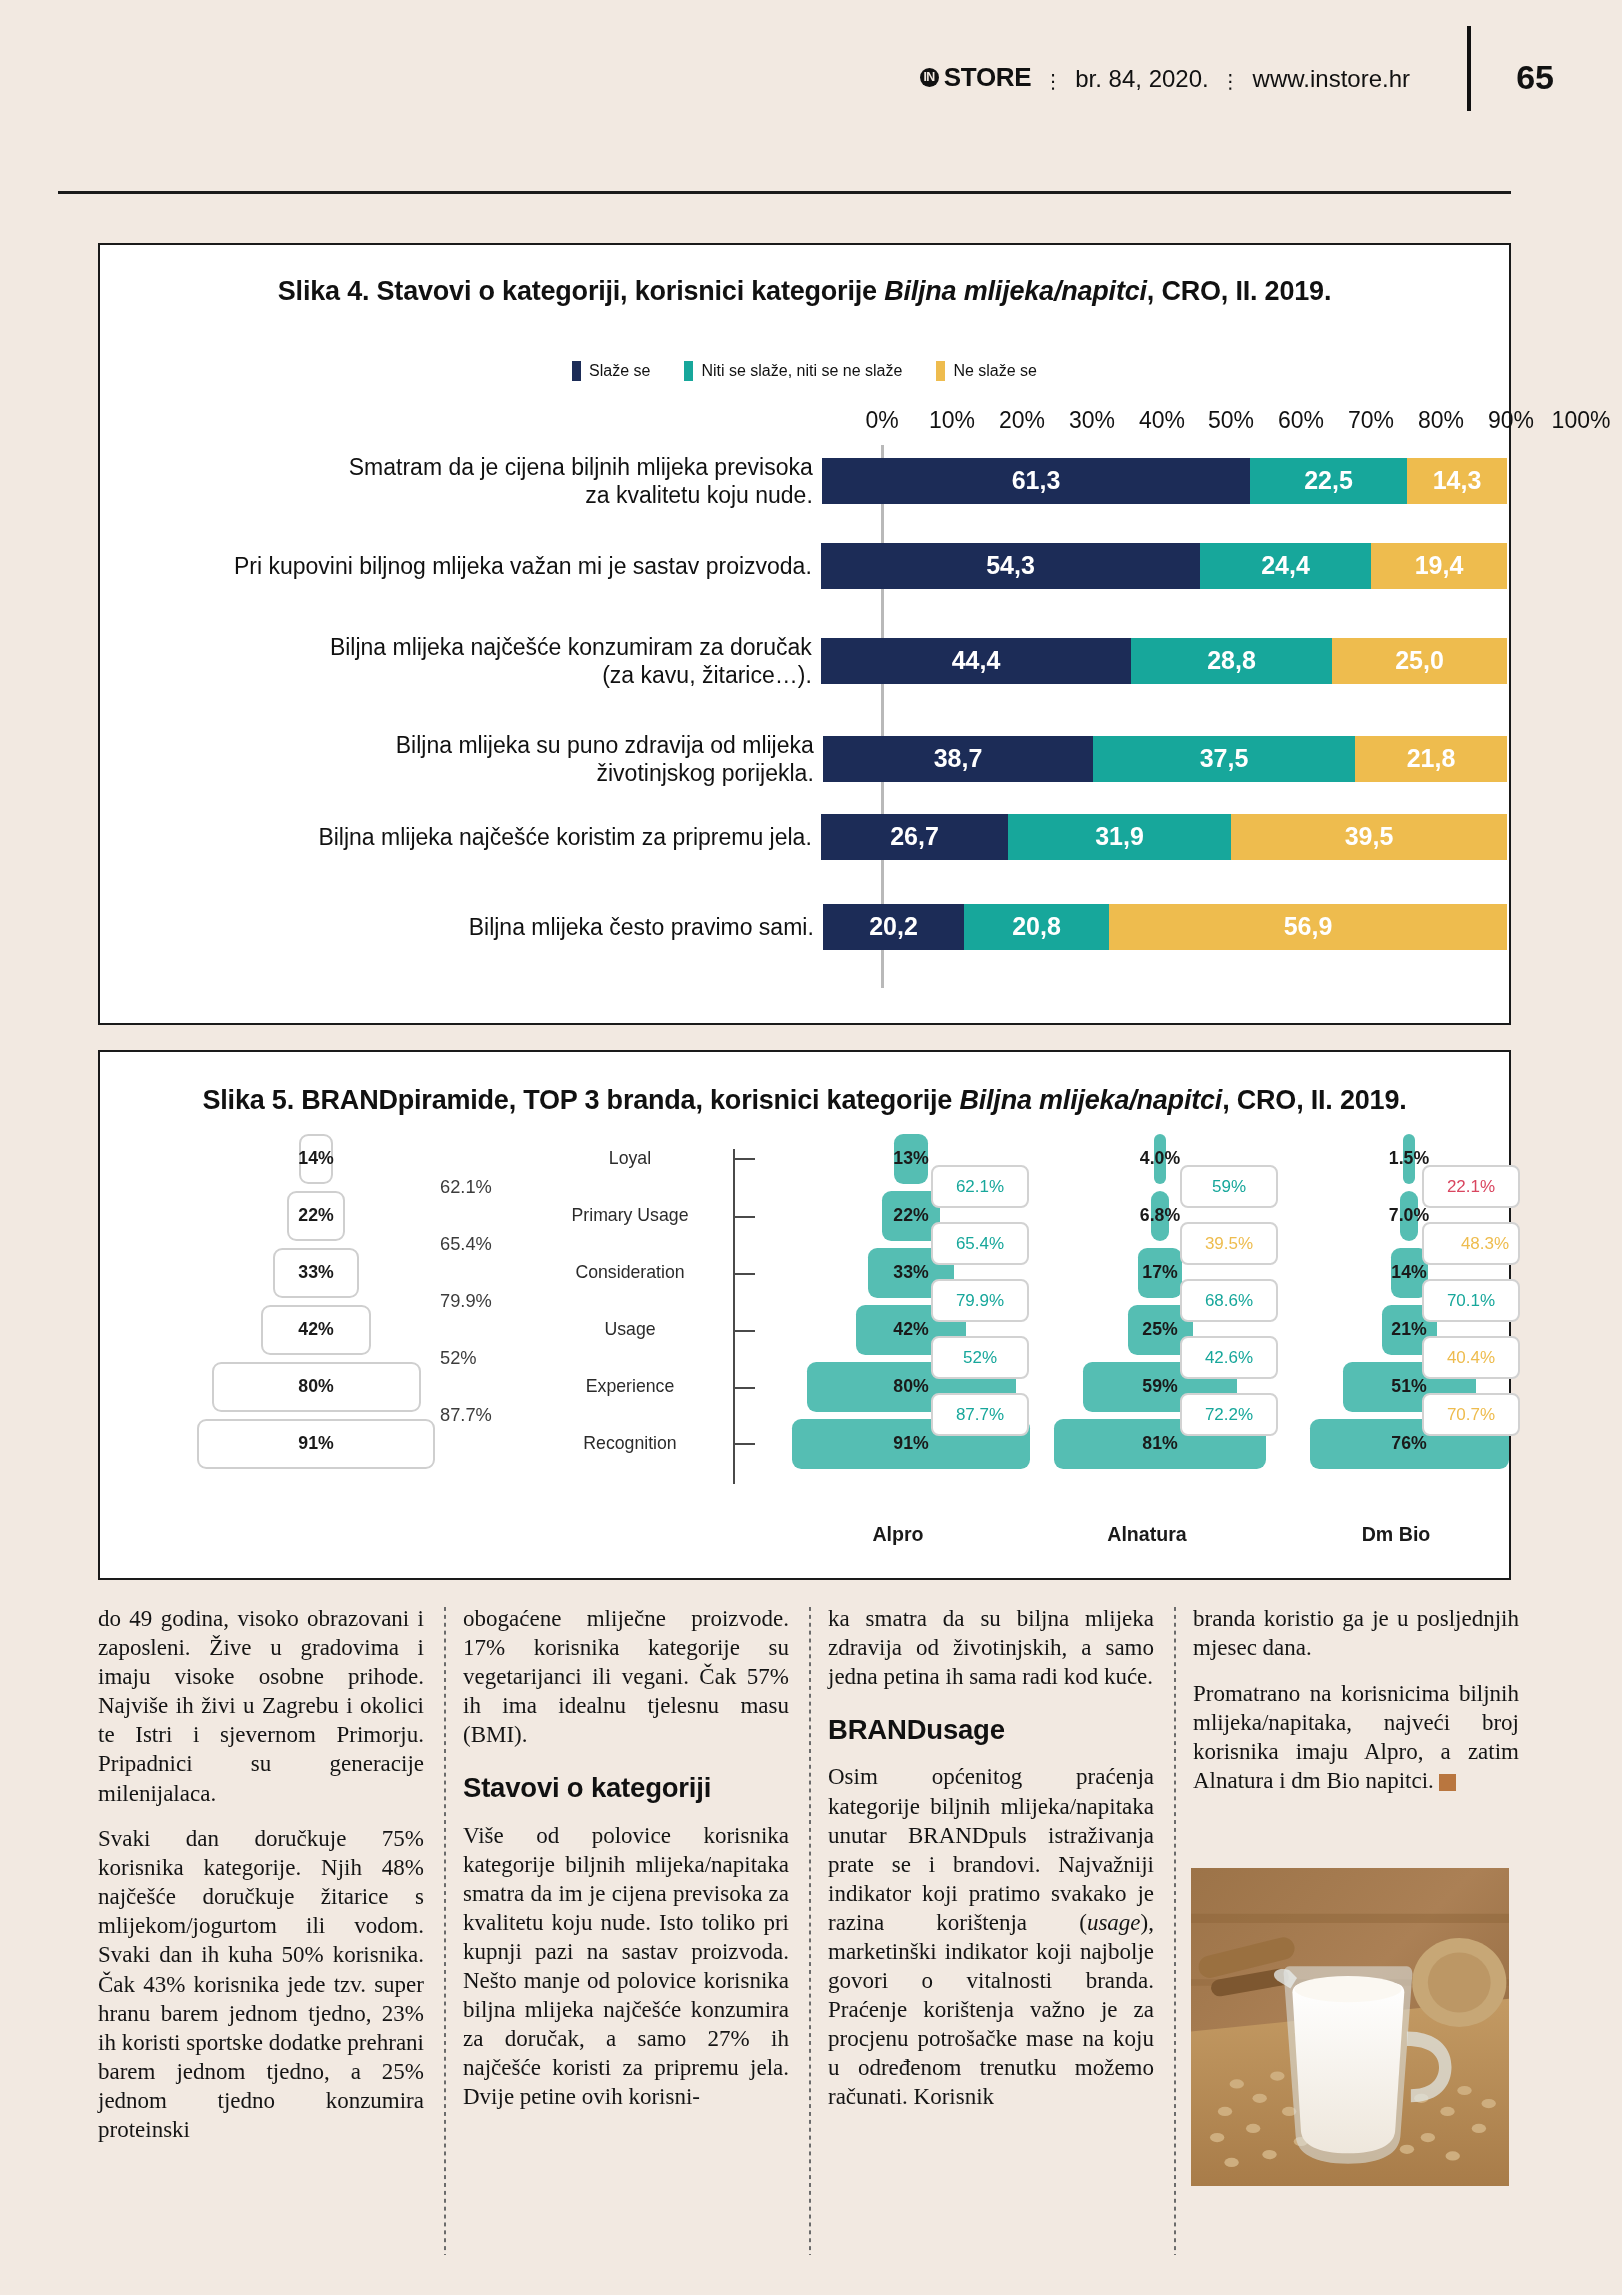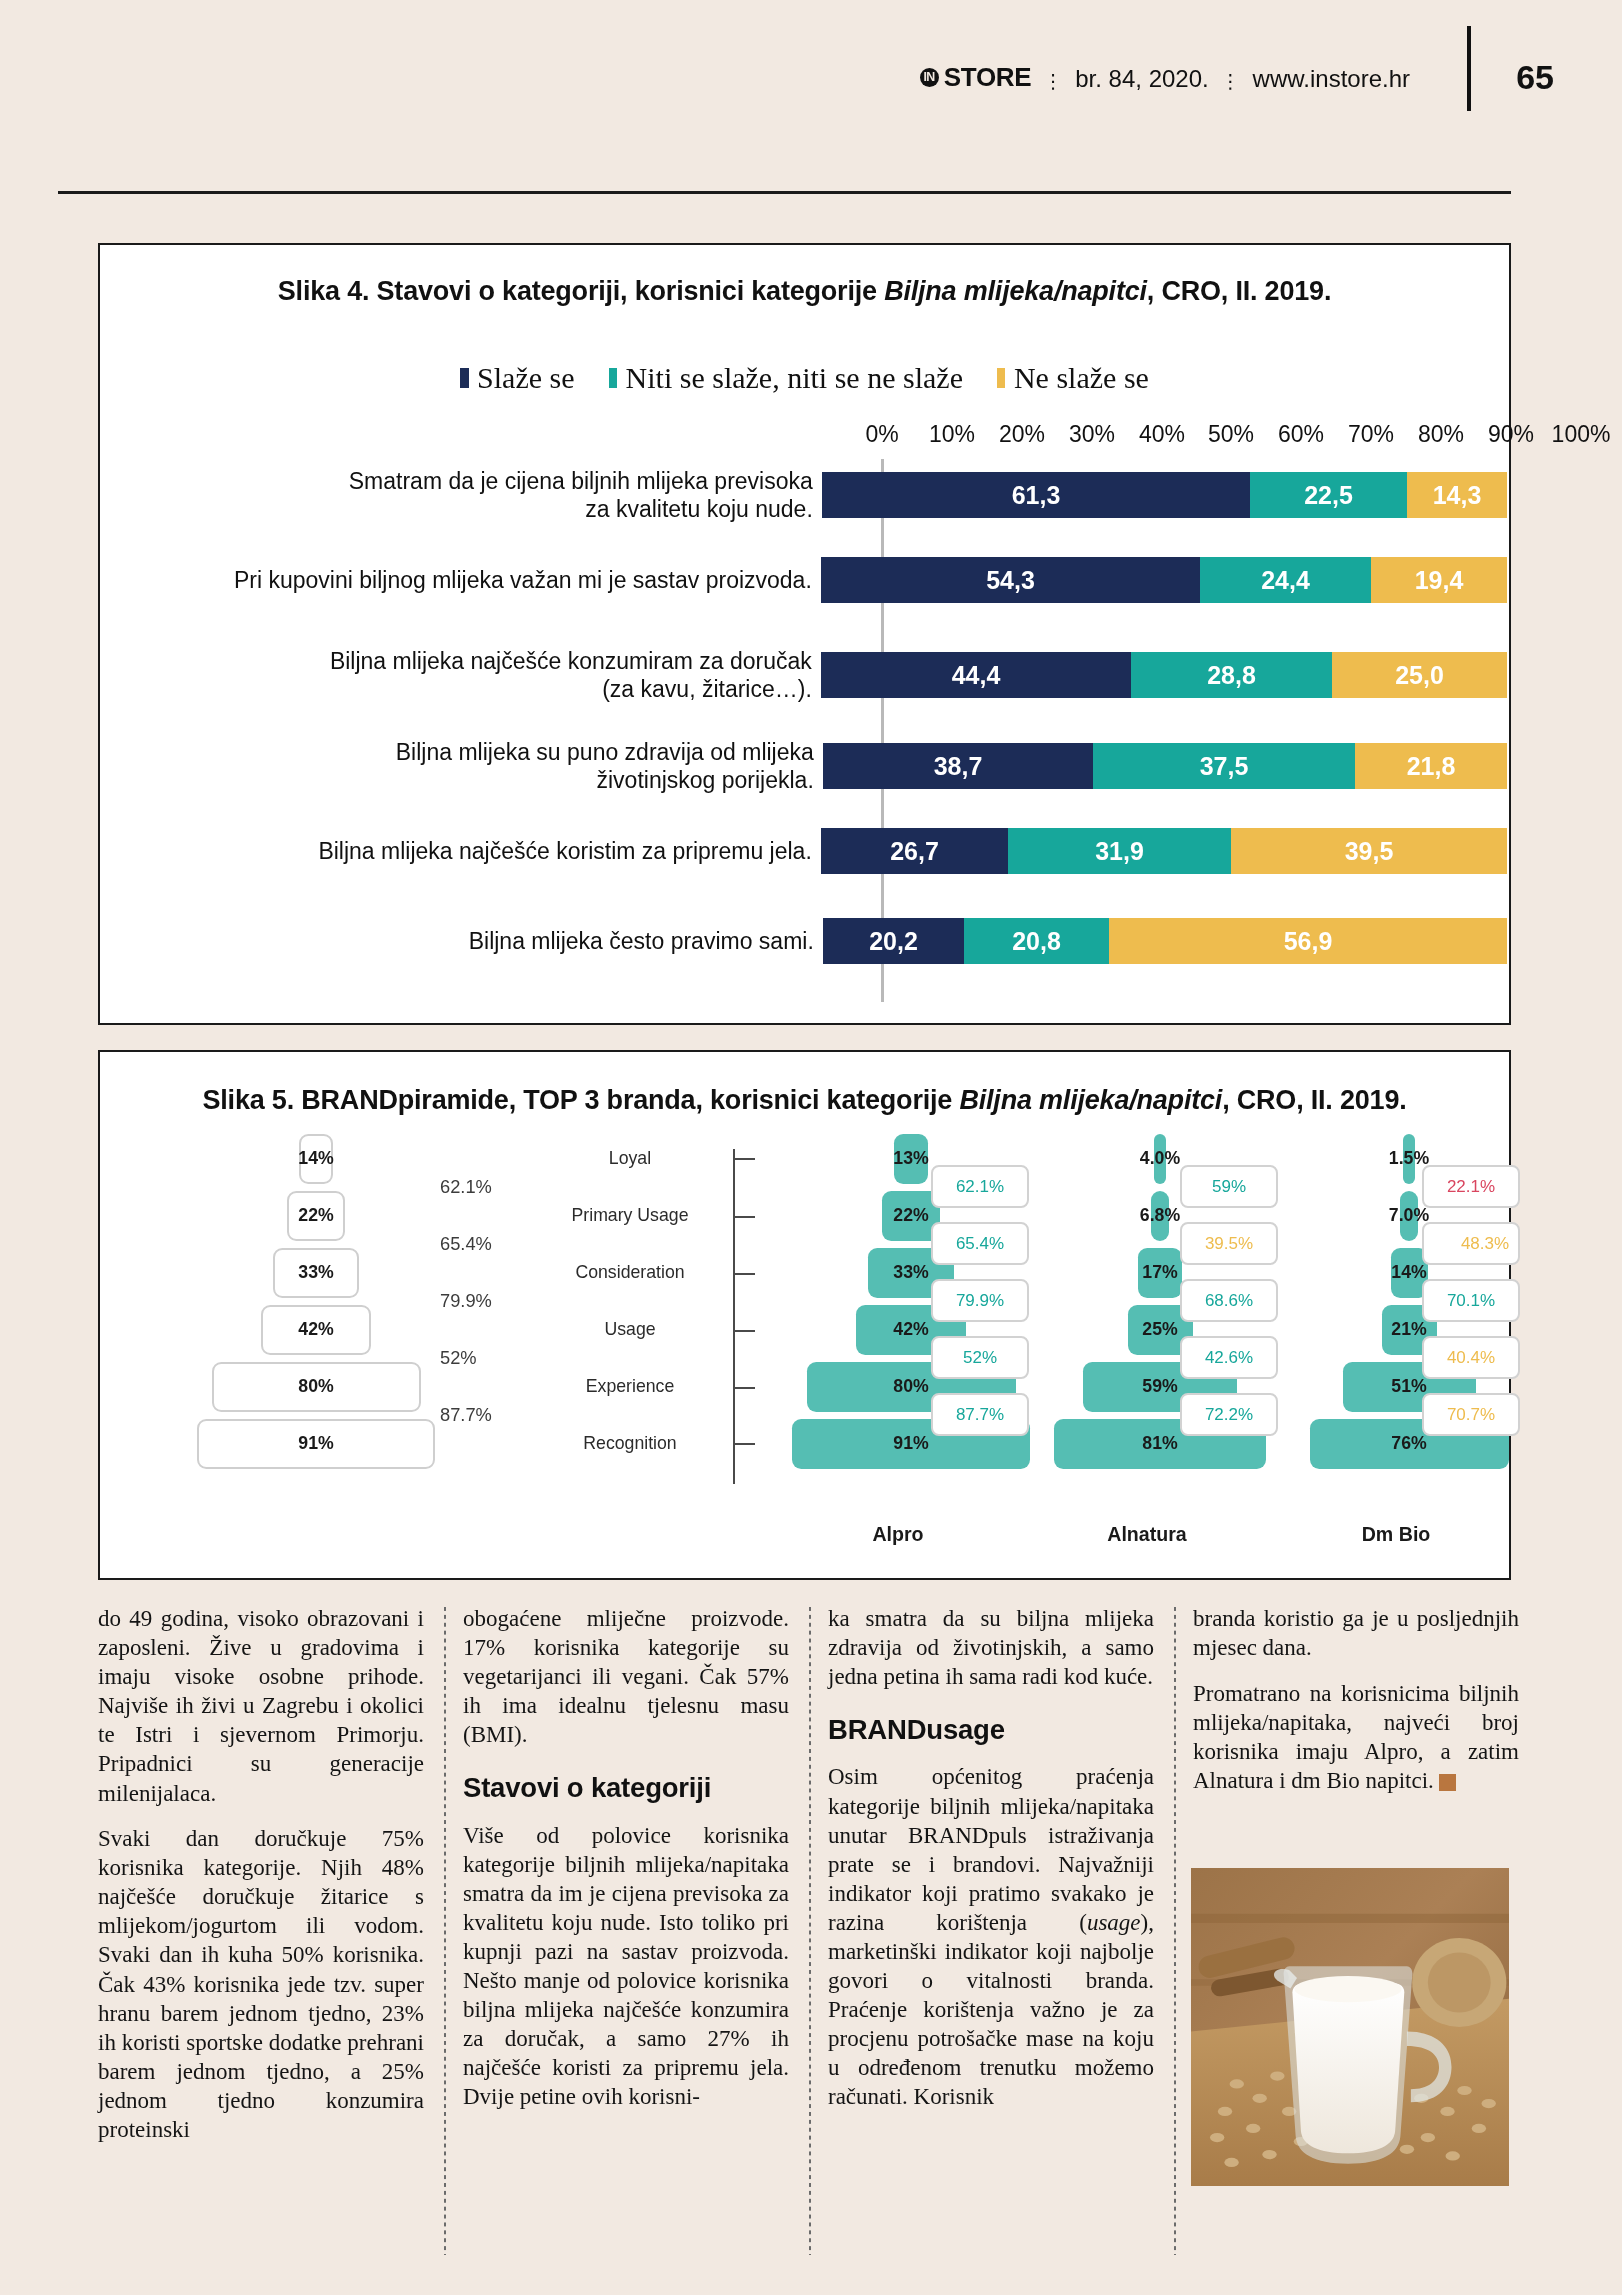--- a/index.html
+++ b/index.html
@@ -43,21 +43,21 @@
     position:absolute;left:98px;top:243px;width:1413px;height:782px;
     background:#fff;border:2.6px solid #1a1a1a;box-sizing:border-box;
   }
   .fig-title{
     text-align:center;font-size:27px;font-weight:bold;color:#111;
     margin-top:31px;letter-spacing:-0.2px;
   }
   .fig-title em{font-style:italic;}
   .legend{
     display:flex;justify-content:center;align-items:center;gap:34px;
-    margin-top:54px;font-size:30px;color:#111;font-family:Liberation Serif, serif;
+    margin-top:54px;font-size:16px;color:#111;
   }
   .legend-item{display:flex;align-items:center;gap:8.5px;}
   .sw{width:8.5px;height:19.6px;display:inline-block;}
 
   .axis-row{
     position:relative;margin-top:26px;height:37px;
   }
   .axis-labels{
     position:absolute;left:782px;width:699px;height:37px;
   }
@@ -248,21 +248,21 @@
           <div>Biljna mlijeka najčešće konzumiram za doručak</div>
           <div>(za kavu, žitarice…).</div>
         </div>
         <div class="bars">
           <div class="seg" style="background: rgb(28, 44, 87); width: 310px;">44,4</div>
           <div class="seg" style="background: rgb(23, 167, 155); width: 201px;">28,8</div>
           <div class="seg" style="background: rgb(238, 188, 78); width: 175px;">25,0</div>
         </div>
       </div>
       <div class="tick" style="top: 302px;"></div>
-      <div class="barrow" style="top: 279px;">
+      <div class="barrow" style="top: 286px;">
         <div class="cat-label">
           <div>Biljna mlijeka su puno zdravija od mlijeka</div>
           <div>životinjskog porijekla.</div>
         </div>
         <div class="bars">
           <div class="seg" style="background: rgb(28, 44, 87); width: 270px;">38,7</div>
           <div class="seg" style="background: rgb(23, 167, 155); width: 262px;">37,5</div>
           <div class="seg" style="background: rgb(238, 188, 78); width: 152px;">21,8</div>
         </div>
       </div>

